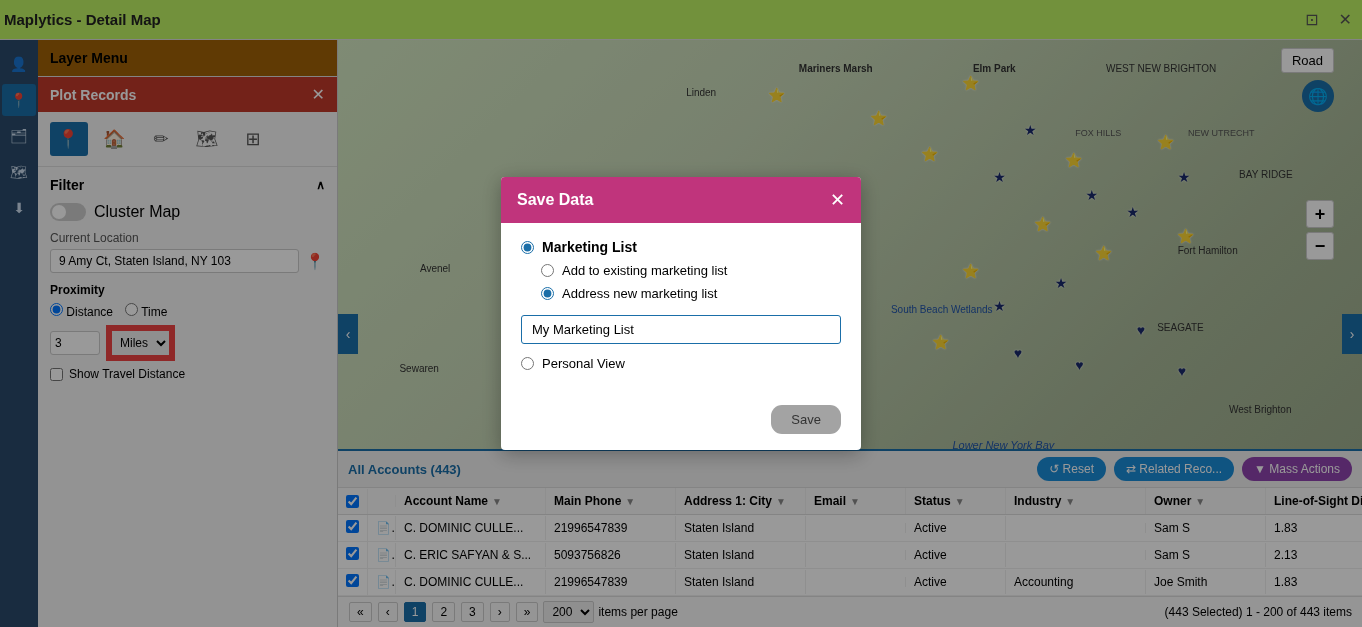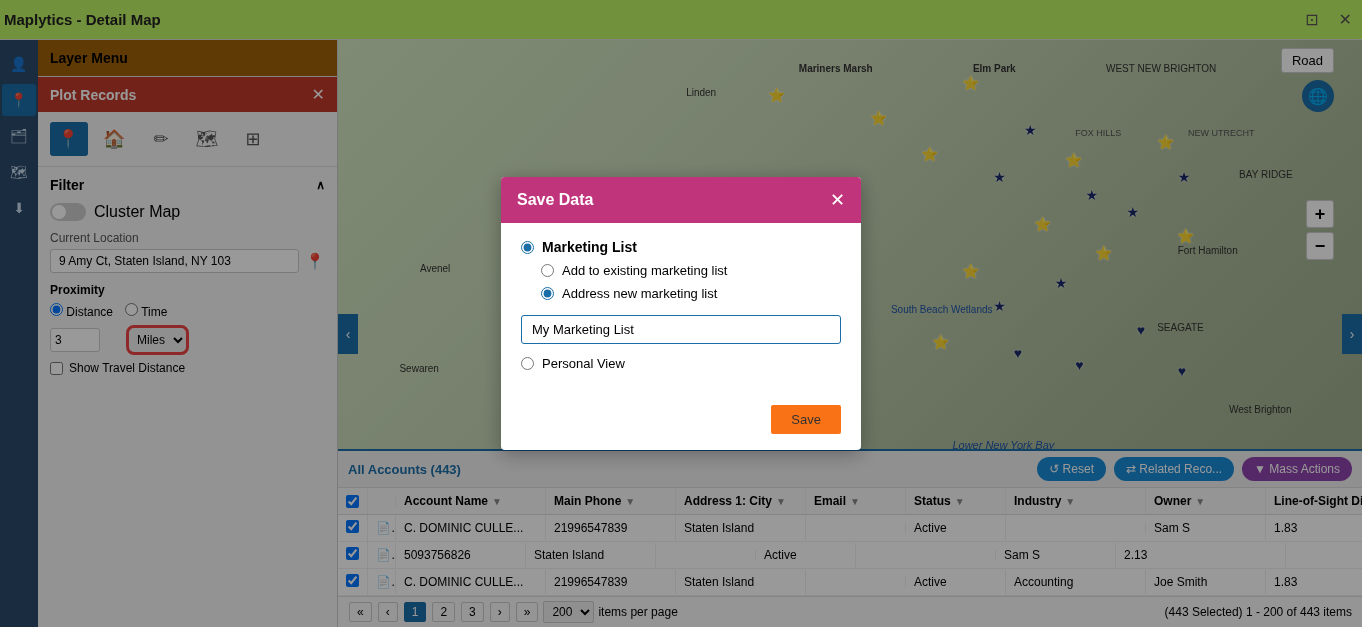--- a/index.html
+++ b/index.html
@@ -76,21 +76,21 @@
     .location-input {
       flex: 1; padding: 4px 8px; border: 1px solid #ccc; border-radius: 3px;
       font-size: 12px;
     }
     .pin-btn { background: none; border: none; cursor: pointer; font-size: 16px; color: #2a7; }
 
     .proximity-label { font-size: 12px; font-weight: 600; margin-bottom: 6px; }
     .radio-group { display: flex; gap: 12px; align-items: flex-end; font-size: 12px; }
     .prox-inputs { display: flex; gap: 6px; align-items: center; }
     .prox-number { width: 50px; padding: 4px; border: 1px solid #ccc; border-radius: 3px; font-size: 12px; }
-    .prox-select { padding: 4px; border: 3px solid #ef4444; border-radius: 8px; font-size: 12px; margin-left: 20px; }
+    .prox-select { padding: 4px; border: 6px solid #ef4444; border-radius: 0; font-size: 12px; }
 
     .checkbox-row { display: flex; align-items: center; gap: 6px; font-size: 12px; margin-top: 6px; }
 
     
     .map-area {
       flex: 1; position: relative; overflow: hidden; background: #e8f0e8;
     }
     .map-bg {
       width: 100%; height: 100%;
       background: linear-gradient(135deg, #d4e8c2 0%, #c8d8b8 30%, #b8c8a8 50%, #a8b898 70%, #98a888 100%);
@@ -216,22 +216,22 @@
     .modal-close { background: none; border: none; color: #fff; font-size: 18px; cursor: pointer; }
     .modal-body { padding: 16px 20px; }
     .modal-radio-row { display: flex; align-items: center; gap: 8px; margin-bottom: 8px; font-size: 13px; }
     .modal-radio { accent-color: #1a6ea8; }
     .modal-text-input {
       width: 100%; padding: 6px 10px; border: 1.5px solid #1a6ea8; border-radius: 3px;
       font-size: 13px; margin: 6px 0 12px;
     }
     .modal-footer { padding: 10px 20px 16px; display: flex; justify-content: flex-end; }
     .modal-save-btn {
-      background: #f97316; color: #333; border: none; padding: 7px 20px;
-      border-radius: 2px; font-size: 13px; cursor: pointer;
+      background: #a3a3a3; color: #333; border: none; padding: 7px 20px;
+      border-radius: 11px; font-size: 13px; cursor: pointer;
     }
   </style>
 </head>
 <body>
 
 <div class="title-bar">
   <span class="title-bar-title">Maplytics - Detail Map</span>
   <div class="title-bar-controls">
     <button class="title-bar-btn">⊡</button>
     <button class="title-bar-btn">✕</button>
@@ -412,20 +412,21 @@
         <div class="grid-cell col-status">Active</div>
         <div class="grid-cell col-industry"></div>
         <div class="grid-cell col-owner">Sam S</div>
         <div class="grid-cell col-los">1.83</div>
 
       </div>
 
       <div class="grid-row">
         <div class="grid-cell col-check"><input type="checkbox" checked="" style=""></div>
         <div class="grid-cell col-row-icon">📄</div>
+        <div class="grid-cell col-account">C. ERIC SAFYAN &amp; S...</div>
         <div class="grid-cell col-phone">5093756826</div>
         <div class="grid-cell col-city">Staten Island</div>
         <div class="grid-cell col-email"></div>
         <div class="grid-cell col-status">Active</div>
         <div class="grid-cell col-industry"></div>
         <div class="grid-cell col-owner">Sam S</div>
         <div class="grid-cell col-los">2.13</div>
 
       </div>
 

